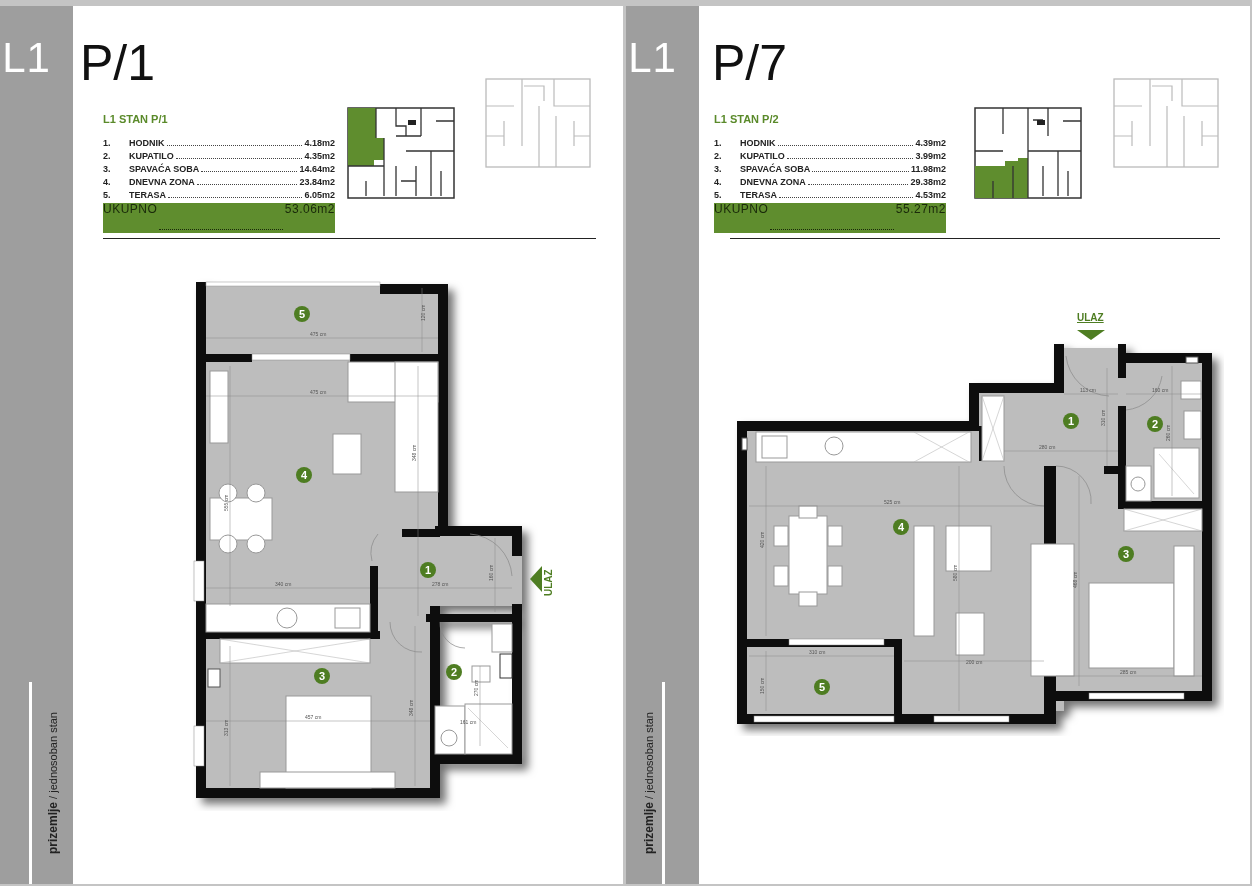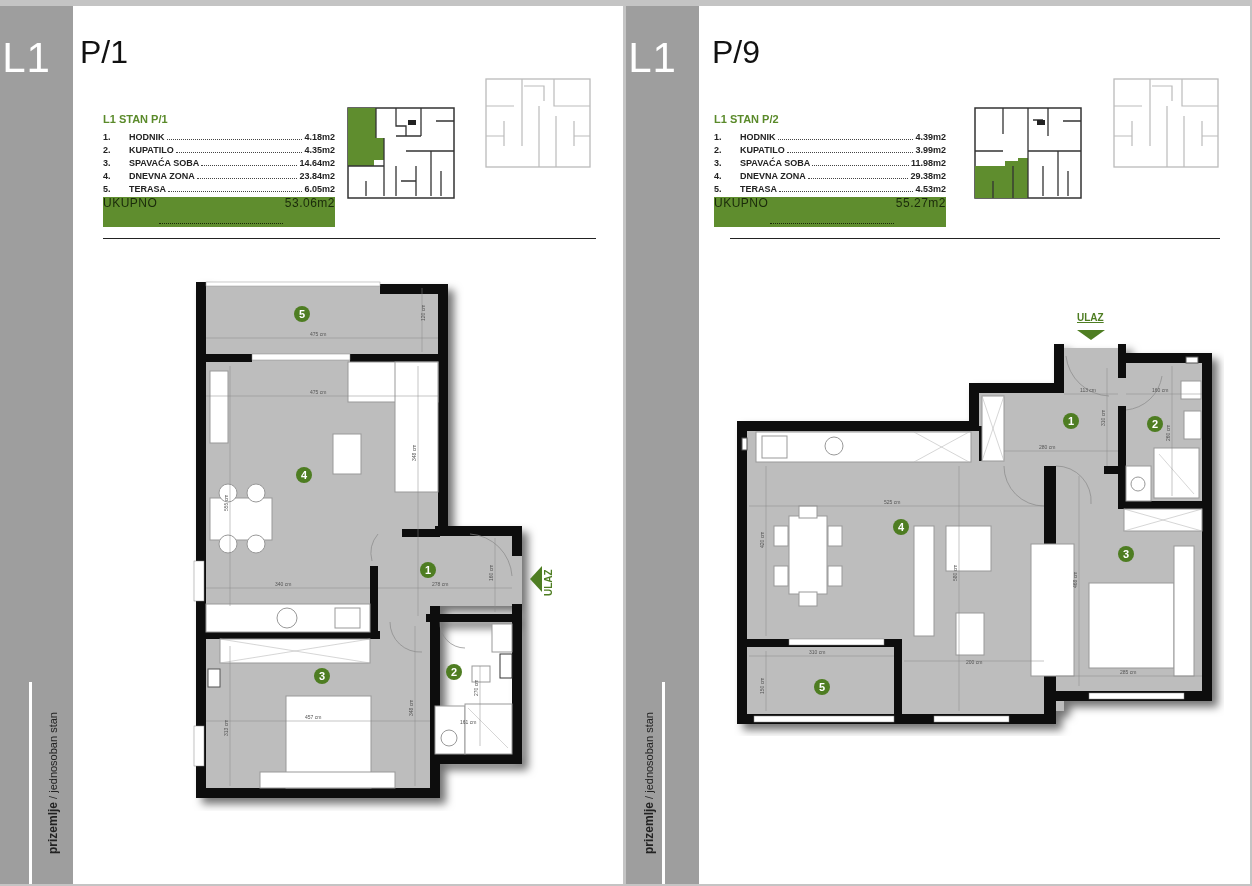--- a/index.html
+++ b/index.html
@@ -9,23 +9,23 @@
   .page.left { left: 0; width: 623px; }
   .page.right { left: 626px; width: 624px; }
   .band { position: absolute; top: 0; bottom: 0; background: #9e9e9e; }
   .page.left .band { left: 0; width: 73px; }
   .page.right .band { left: 0; width: 73px; }
   .band-code { position: absolute; top: 28px; left: 0; width: 53px; text-align: center; color: #fff; font-size: 42px; letter-spacing: 1px; }
   .band-line { position: absolute; left: 29px; top: 676px; bottom: 0; width: 3px; background: #fff; }
   .band-caption { position: absolute; left: 44px; bottom: 30px; width: 20px; height: 180px; }
   .band-caption span.rot { position: absolute; left: 0; bottom: 0; transform-origin: left bottom; transform: rotate(-90deg) translate(0, 16px); white-space: nowrap; font-size: 11px; color: #222; }
   .band-caption b { font-weight: bold; font-size: 12px; }
-  .unit-title { position: absolute; top: 28px; left: 80px; font-size: 32px; color: #111; }
+  .unit-title { position: absolute; top: 28px; left: 80px; font-size: 50px; color: #111; }
   .legend { position: absolute; top: 107px; left: 103px; width: 232px; }
-  .legend .ltitle { color: #5a8a2a; font-weight: bold; font-size: 11px; margin-bottom: 6px; }
+  .legend .ltitle { color: #5a8a2a; font-weight: bold; font-size: 11px; margin-bottom: 12px; }
   .legend .row { display: flex; font-size: 9px; font-weight: bold; color: #222; height: 13px; line-height: 13px; }
   .legend .num { width: 26px; }
   .legend .name { white-space: nowrap; }
   .legend .dots { flex: 1; border-bottom: 1px dotted #444; margin: 0 2px 4px; }
   .legend .val { white-space: nowrap; }
   .legend .total { display: flex; background: #5f8d2e; color: #1a2a0a; font-size: 12px; height: 30px; line-height: 13px; margin-top: 1px; letter-spacing: 0.5px; }
   .legend .total .dots { border-bottom: 1px dotted #1a2a0a; margin: 0 2px 3px; }
   .divider { position: absolute; top: 232px; height: 1px; background: #222; }
   .keyplan { position: absolute; }
   .plan { position: absolute; }
@@ -220,21 +220,21 @@
 </div>
 
 <div class="page right">
   <div class="band">
     <div class="band-code">L1</div>
     <div class="band-line" style="left:36px"></div>
     <div class="band-caption" style="left:14px">
       <span class="rot"><b>prizemlje</b><span> / jednosoban stan</span></span>
     </div>
   </div>
-  <div class="unit-title" style="left:86px">P/9</div>
+  <div class="unit-title" style="left:86px">P/7</div>
 
   <div class="legend" style="left:88px">
     <div class="ltitle">L1 STAN P/2</div>
     <div class="row">
         <span class="num">1.</span>
         <span class="name">HODNIK</span>
         <span class="dots"></span>
         <span class="val">4.39m2</span>
       </div>
     <div class="row">

